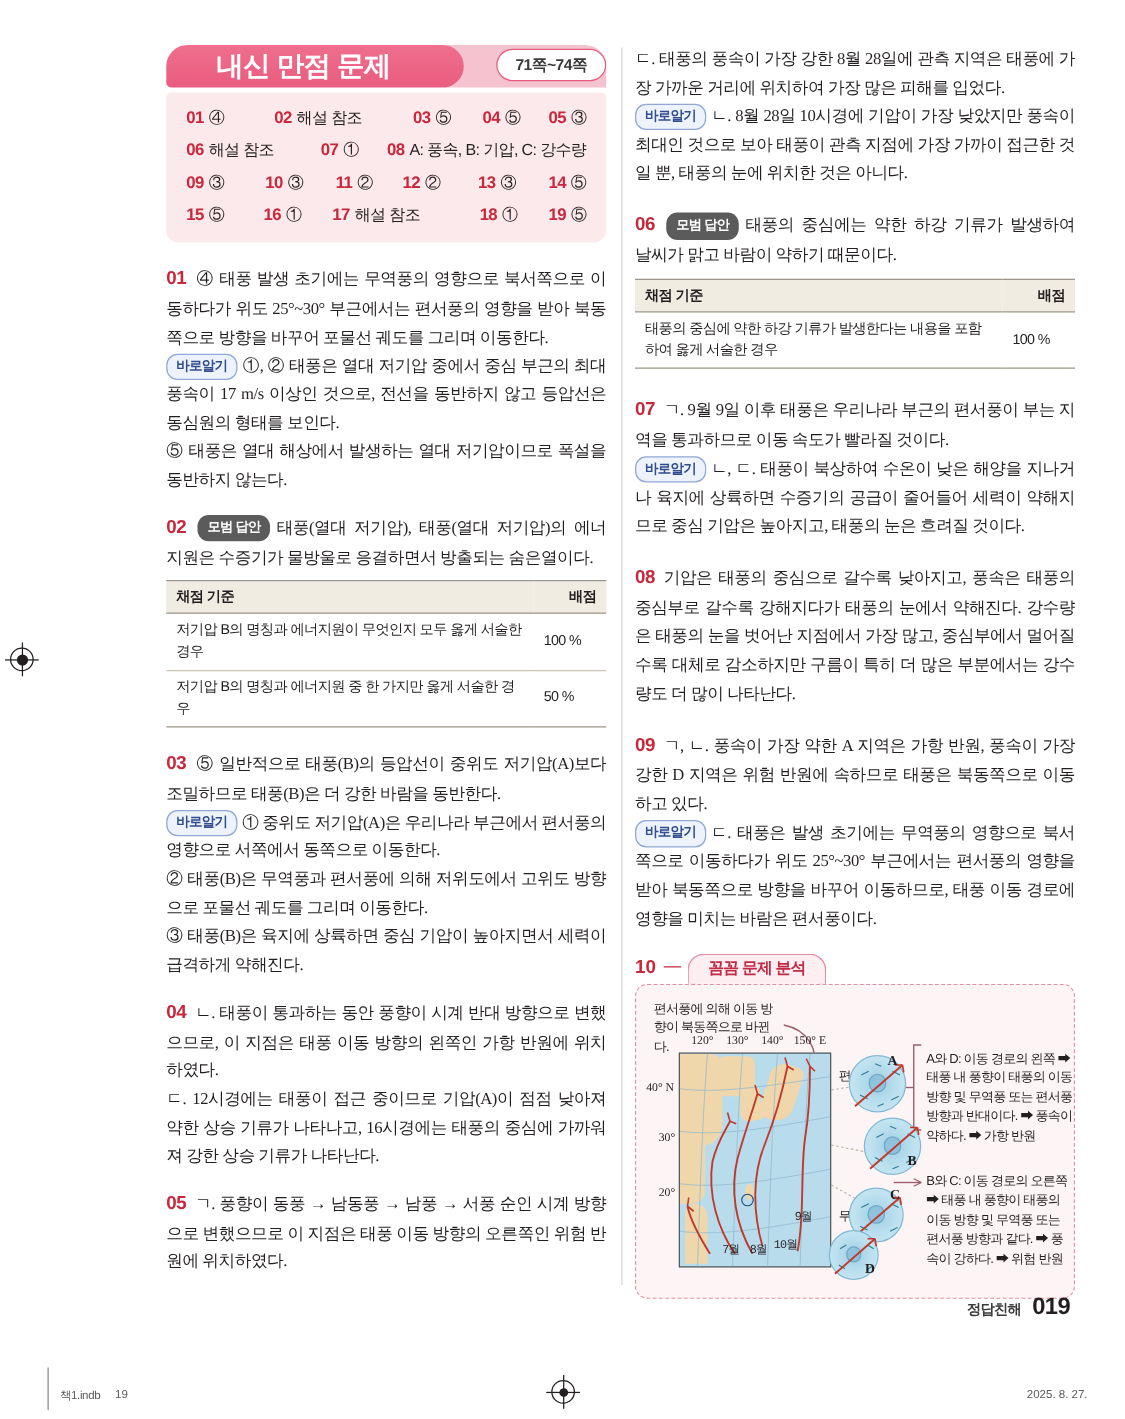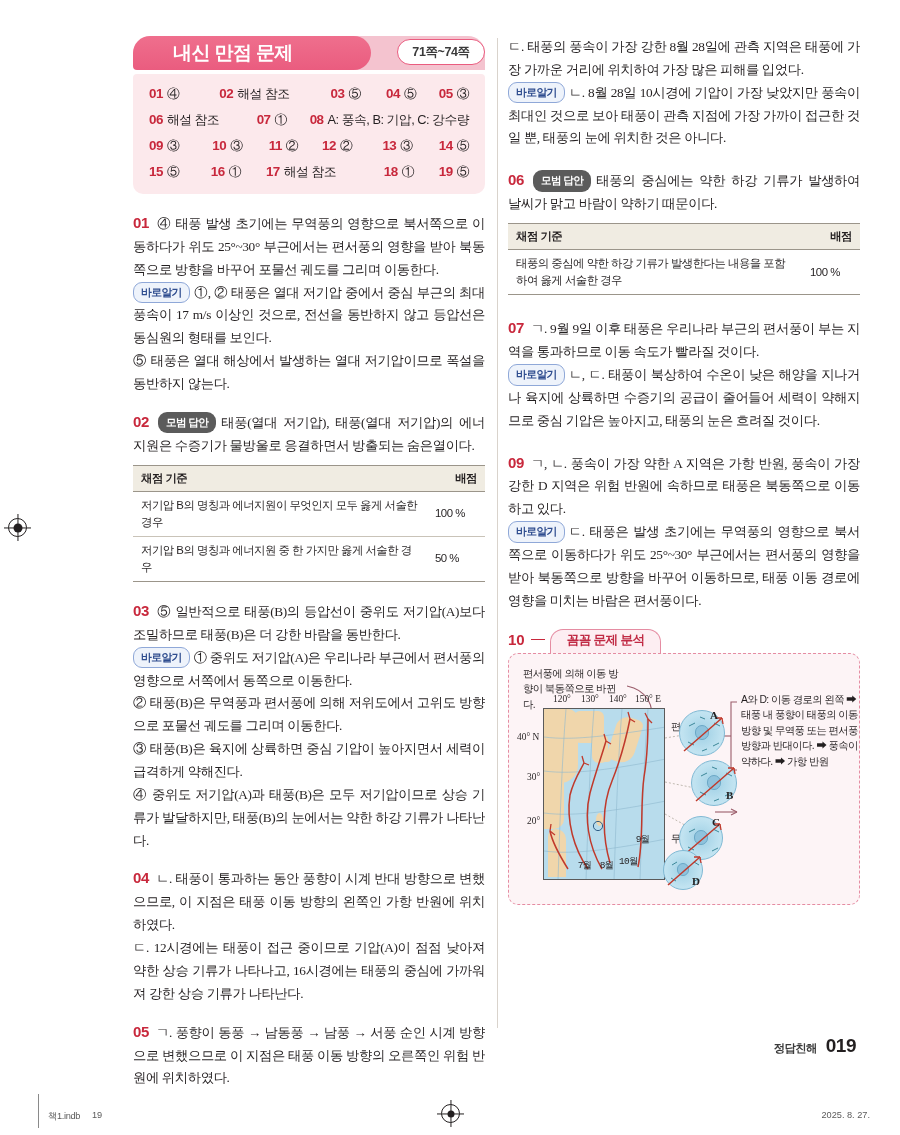--- a/index.html
+++ b/index.html
@@ -51,21 +51,21 @@
     position:relative; height:34px;
     background:linear-gradient(180deg,#ef6f8d 0%, #ea5c7f 100%);
     border-radius:17px 17px 17px 4px;
     width:238px;
     display:flex; align-items:center;
     padding-left:16px;
     z-index:3;
   }
   .banner-title {
     color:#ffffff; font-family:"Liberation Sans", sans-serif;
-    font-weight:bold; font-size:19px; letter-spacing:-0.6px;padding-left:24px;
+    font-weight:bold; font-size:22px; letter-spacing:-0.6px;padding-left:24px;
   }
   .banner-pages {
     position:absolute; right:0; top:3px;
     background:#ffffff; border:1.2px solid #ea5c7f;
     border-radius:14px; height:26px; min-width:88px;
     display:flex; align-items:center; justify-content:center;
     font-family:"Liberation Sans", sans-serif;
     font-size:12.5px; font-weight:bold; color:#3b3b3b;
     letter-spacing:-0.4px; z-index:4;
   }
@@ -174,21 +174,21 @@
   }
   .analysis-inner { position:relative; height:228px; }
 
   .anno {
     position:absolute;
     font-family:"Liberation Sans", sans-serif;
     font-size:10.4px; line-height:1.5; letter-spacing:-0.6px;
     color:#231f20;
   }
   #anno-west { left:4px; top:2px; width:104px; }
-  #anno-ad   { left:222px; top:28px; width:118px; }
+  #anno-ad   { left:222px; top:42px; width:118px; }
   #anno-bc   { left:222px; top:140px; width:118px; }
 
   .lbl {
     position:absolute;
     font-family:"Liberation Sans", sans-serif;
     font-size:10.2px; letter-spacing:-0.6px; color:#231f20;
   }
   #lbl-jet { left:152px; top:56px; }
   #lbl-trade { left:152px; top:168px; }
 
@@ -408,21 +408,20 @@
 
     <div class="qblock" style="margin-top:16px;">
       <div class="qbody">
         <span class="qnum">03</span><span>⑤ 일반적으로 태풍(B)의 등압선이 중위도 저기압(A)보다 조밀하므로 태풍(B)은 더 강한 바람을 동반한다.</span>
       </div>
       <div class="qbody">
         <span class="tag">바로알기</span><span>① 중위도 저기압(A)은 우리나라 부근에서 편서풍의 영향으로 서쪽에서 동쪽으로 이동한다.</span>
       </div>
       <div class="qbody">② 태풍(B)은 무역풍과 편서풍에 의해 저위도에서 고위도 방향으로 포물선 궤도를 그리며 이동한다.</div>
       <div class="qbody">③ 태풍(B)은 육지에 상륙하면 중심 기압이 높아지면서 세력이 급격하게 약해진다.</div>
-      <div class="qbody">④ 중위도 저기압(A)과 태풍(B)은 모두 저기압이므로 상승 기류가 발달하지만, 태풍(B)의 눈에서는 약한 하강 기류가 나타난다.</div>
     </div>
 
     <div class="qblock">
       <div class="qbody">
         <span class="qnum">04</span><span>ㄴ. 태풍이 통과하는 동안 풍향이 시계 반대 방향으로 변했으므로, 이 지점은 태풍 이동 방향의 왼쪽인 가항 반원에 위치하였다.</span>
       </div>
       <div class="qbody">ㄷ. 12시경에는 태풍이 접근 중이므로 기압(A)이 점점 낮아져 약한 상승 기류가 나타나고, 16시경에는 태풍의 중심에 가까워져 강한 상승 기류가 나타난다.</div>
     </div>
 
     <div class="qblock">
@@ -463,20 +462,25 @@
 
     <div class="qblock" style="margin-top:20px;">
       <div class="qbody">
         <span class="qnum">07</span><span>ㄱ. 9월 9일 이후 태풍은 우리나라 부근의 편서풍이 부는 지역을 통과하므로 이동 속도가 빨라질 것이다.</span>
       </div>
       <div class="qbody">
         <span class="tag">바로알기</span><span>ㄴ, ㄷ. 태풍이 북상하여 수온이 낮은 해양을 지나거나 육지에 상륙하면 수증기의 공급이 줄어들어 세력이 약해지므로 중심 기압은 높아지고, 태풍의 눈은 흐려질 것이다.</span>
       </div>
     </div>
 
+    <div class="qblock" style="margin-top:17px;">
+      <div class="qbody">
+        <span class="qnum">08</span><span>기압은 태풍의 중심으로 갈수록 낮아지고, 풍속은 태풍의 중심부로 갈수록 강해지다가 태풍의 눈에서 약해진다. 강수량은 태풍의 눈을 벗어난 지점에서 가장 많고, 중심부에서 멀어질수록 대체로 감소하지만 구름이 특히 더 많은 부분에서는 강수량도 더 많이 나타난다.</span>
+      </div>
+    </div>
 
     <div class="qblock" style="margin-top:17px;">
       <div class="qbody">
         <span class="qnum">09</span><span>ㄱ, ㄴ. 풍속이 가장 약한 A 지역은 가항 반원, 풍속이 가장 강한 D 지역은 위험 반원에 속하므로 태풍은 북동쪽으로 이동하고 있다.</span>
       </div>
       <div class="qbody">
         <span class="tag">바로알기</span><span>ㄷ. 태풍은 발생 초기에는 무역풍의 영향으로 북서쪽으로 이동하다가 위도 25°~30° 부근에서는 편서풍의 영향을 받아 북동쪽으로 방향을 바꾸어 이동하므로, 태풍 이동 경로에 영향을 미치는 바람은 편서풍이다.</span>
       </div>
     </div>
 
@@ -627,20 +631,21 @@
                 <path d="M7,27 l5,3"></path>
                   <path d="M29,31 l5,-3"></path>
               </g>
               <path d="M4,34 L36,6" stroke="#c0392b" stroke-width="1.5" fill="none"></path>
               <path d="M36,6 l-6,0 M36,6 l1,6" stroke="#c0392b" stroke-width="1.3" fill="none"></path>
             </svg>
             <span class="tlabel" style="left:28px;top:24px;">D</span>
           </div>
 
           <div class="anno" id="anno-ad">A와 D: 이동 경로의 왼쪽 ➡ 태풍 내 풍향이 태풍의 이동 방향 및 무역풍 또는 편서풍 방향과 반대이다. ➡ 풍속이 약하다. ➡ 가항 반원</div>
+          <div class="anno" id="anno-bc">B와 C: 이동 경로의 오른쪽 ➡ 태풍 내 풍향이 태풍의 이동 방향 및 무역풍 또는 편서풍 방향과 같다. ➡ 풍속이 강하다. ➡ 위험 반원</div>
 
         </div>
       </div>
     </div>
   </div>
 
   <div class="foot-chap">
     <span class="foot-label">정답친해</span>
     <span class="foot-page">019</span>
   </div>

